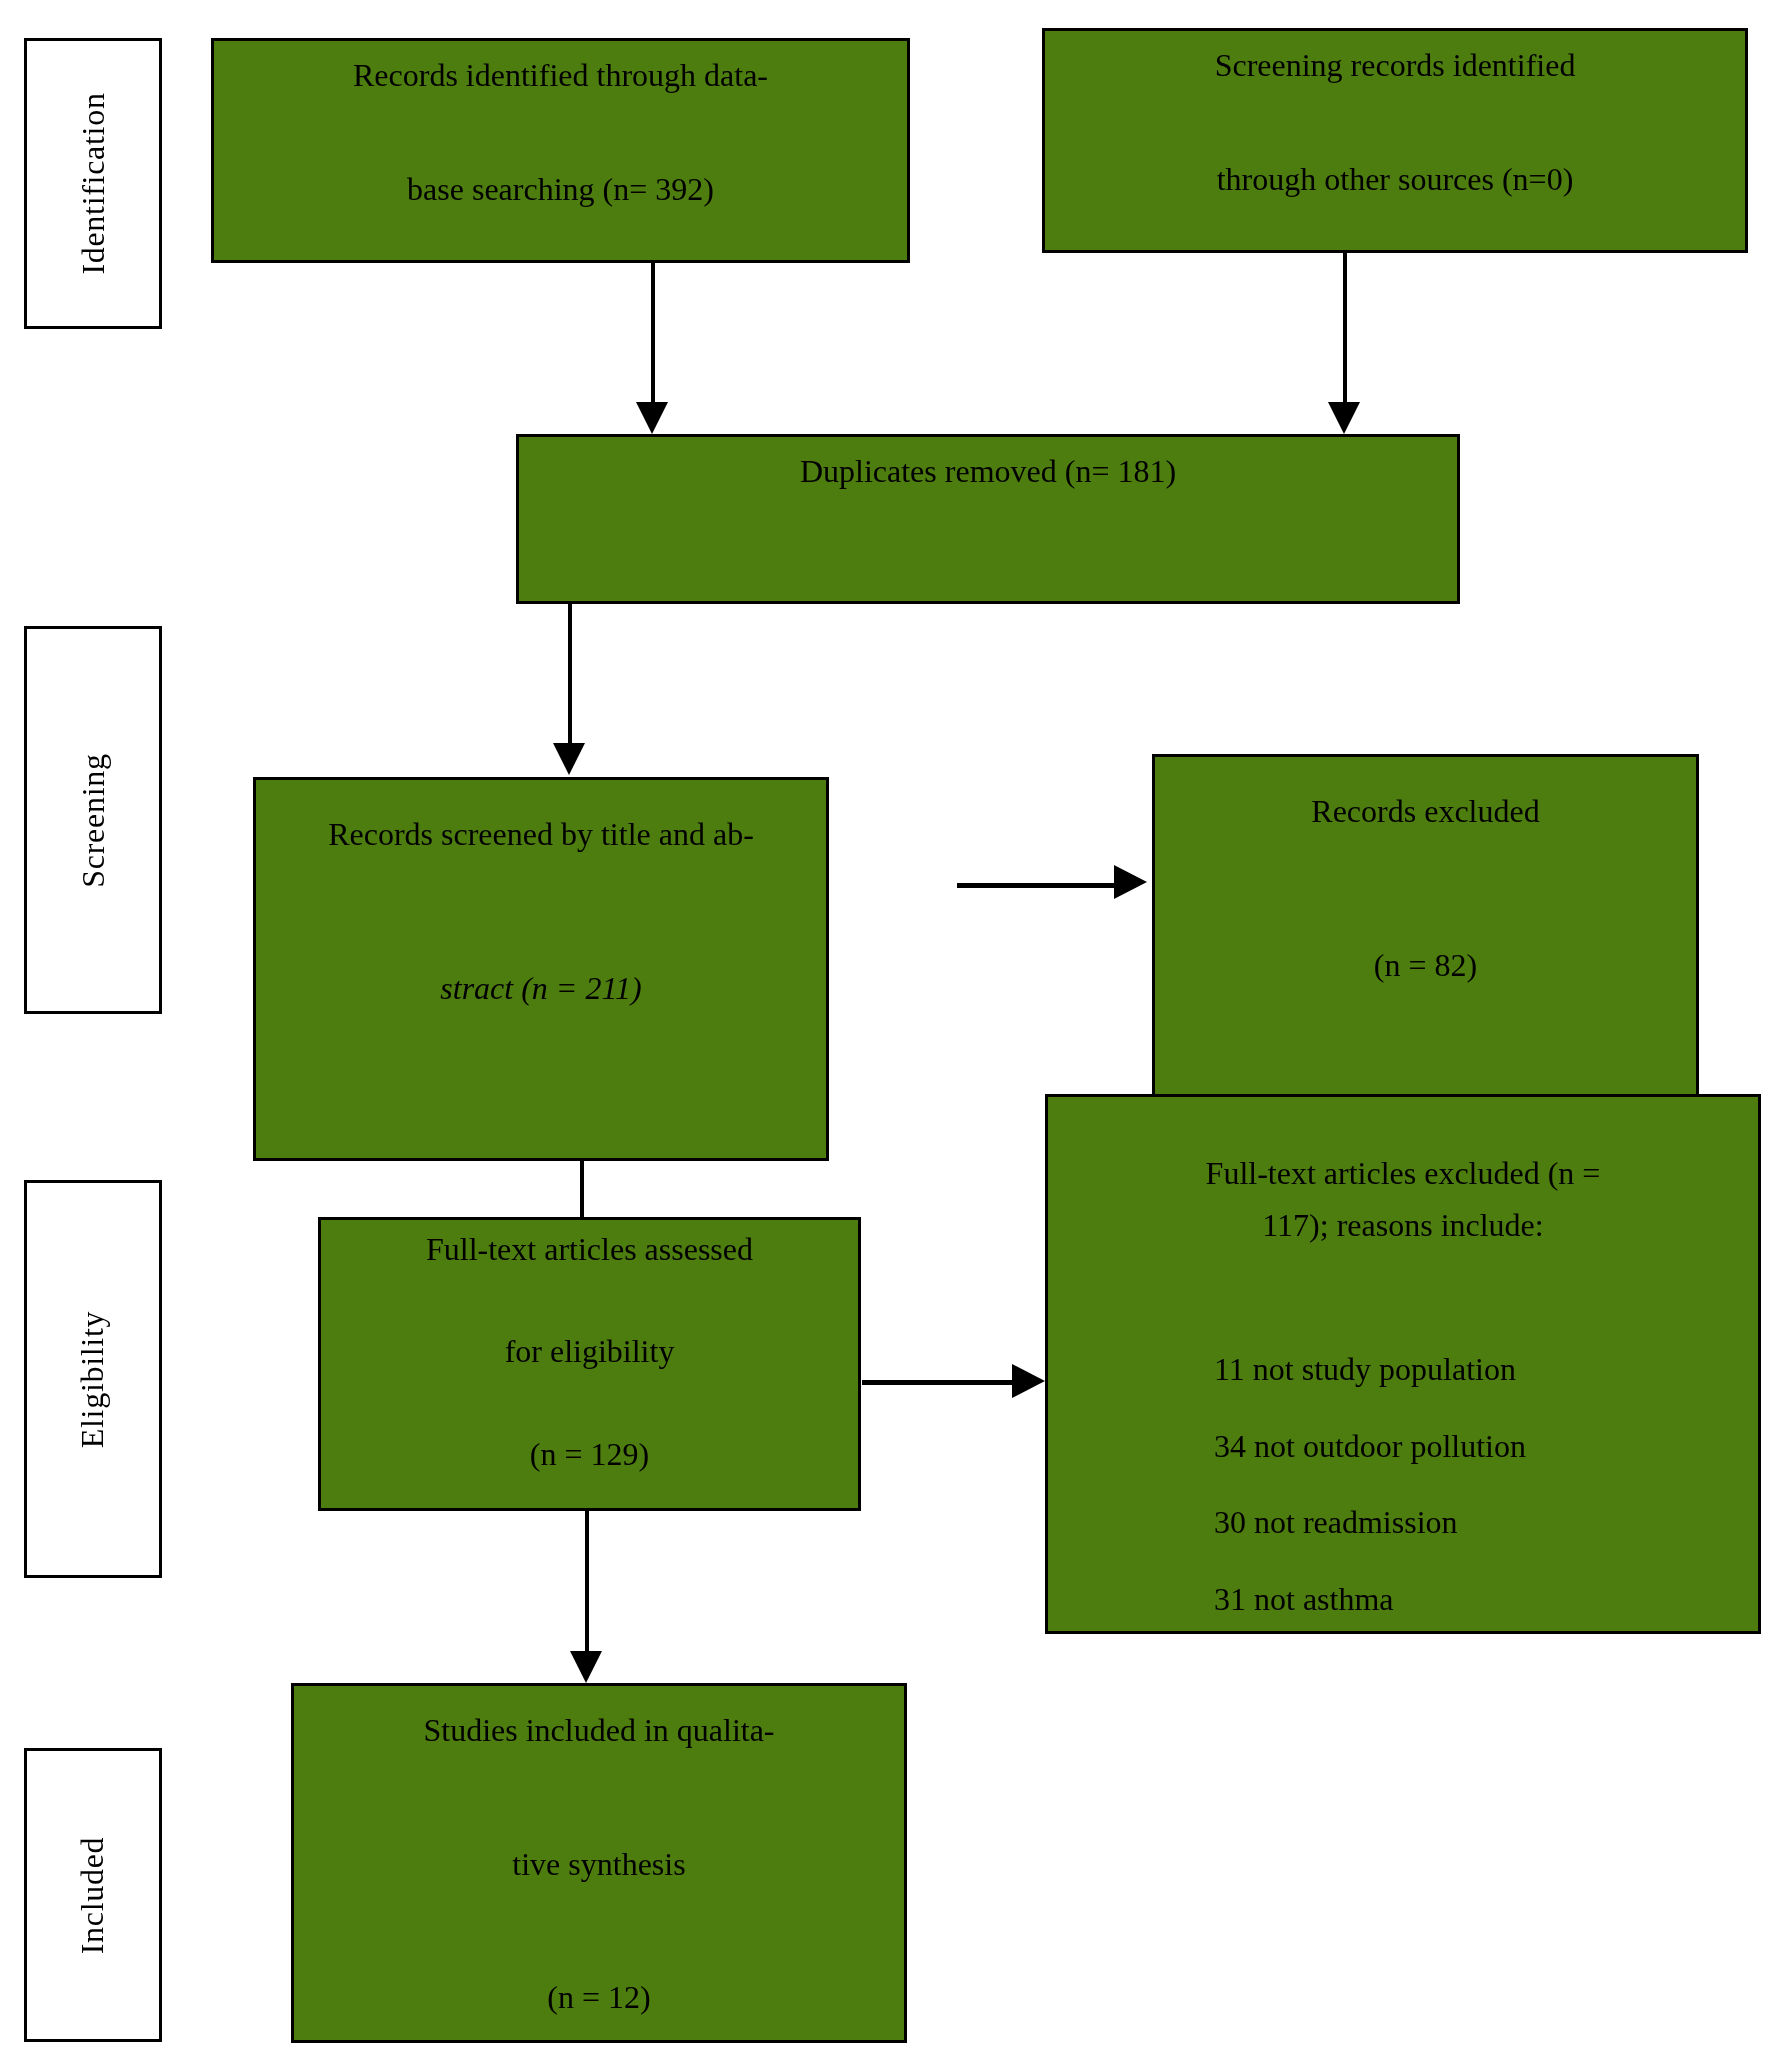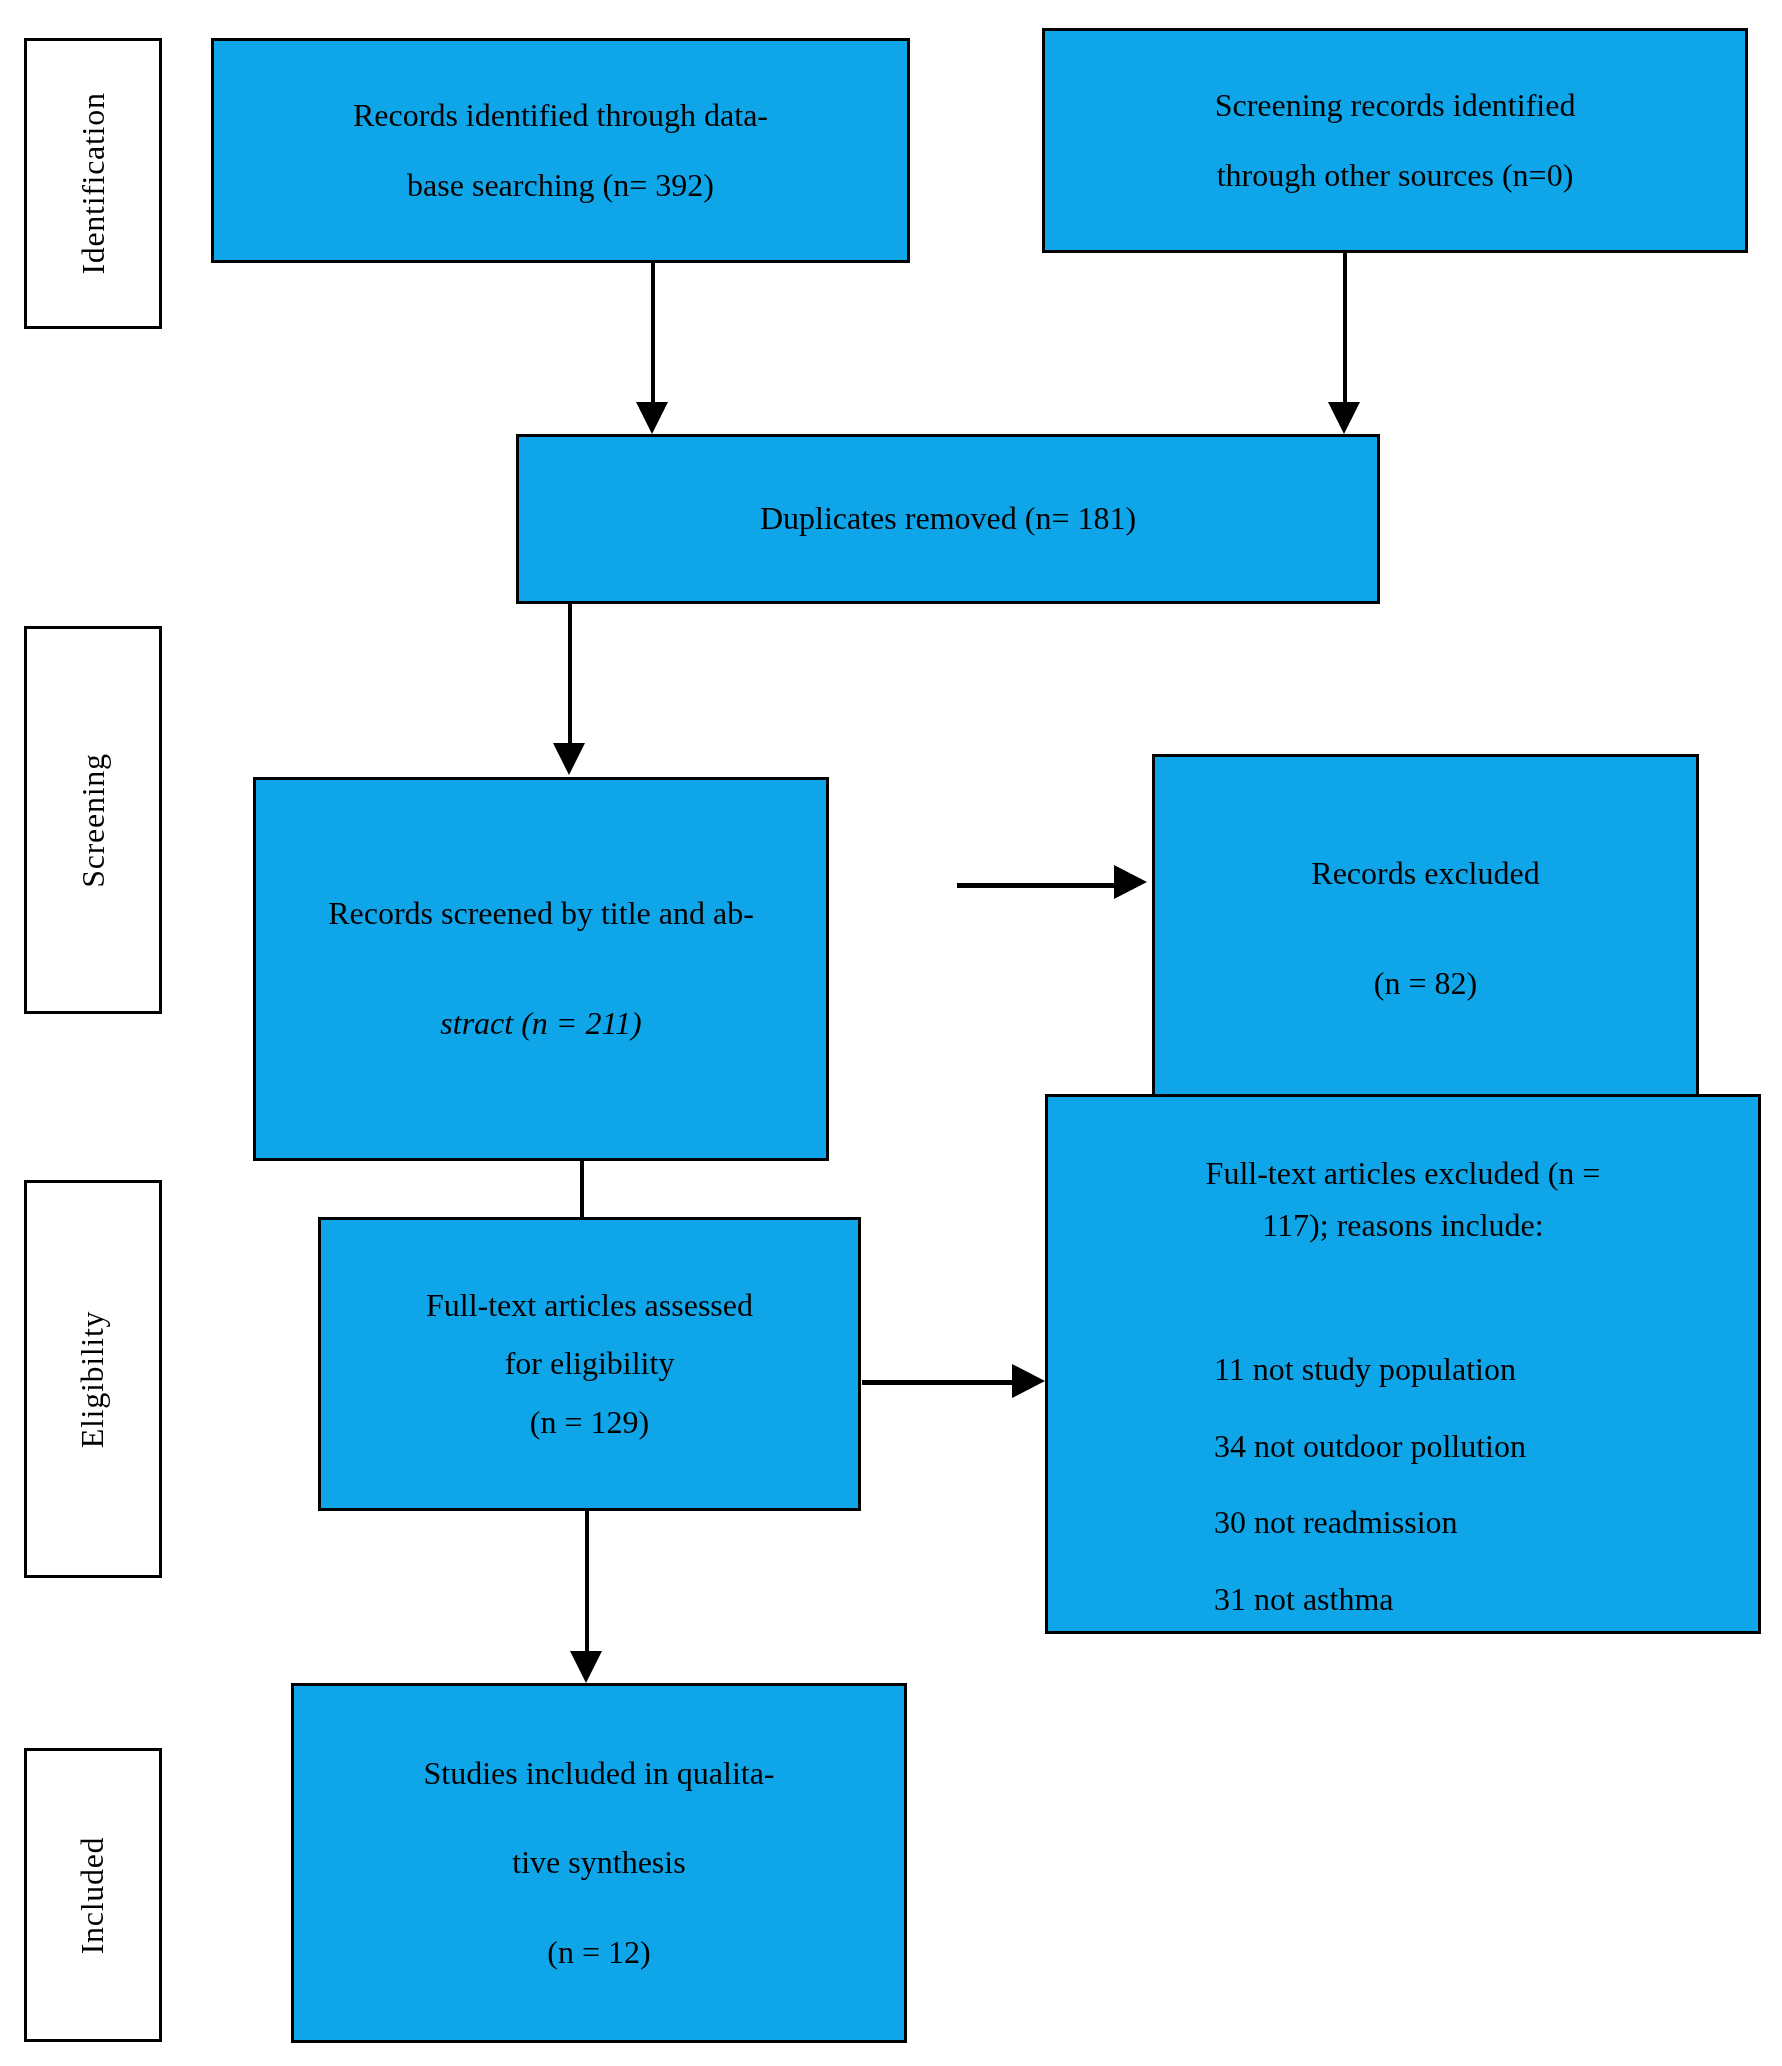--- a/index.html
+++ b/index.html
@@ -15,28 +15,28 @@
     font-family: "Liberation Serif", "DejaVu Serif", serif;
     color: #000000;
     overflow: hidden;
   }
 
   
   .node-box {
     position: absolute;
     box-sizing: border-box;
     border: 3.5px solid #000000;
-    background: #0ea5e9;
+    background: #4d7c0f;
     display: flex;
     flex-direction: column;
     align-items: center;
-    justify-content: center;
     text-align: center;
     font-size: 32px;
     line-height: 1.05;
+    gap: 44px;
   }
   .node-box .line {
     display: block;
     white-space: nowrap;
     margin: 18px 0;
   }
   .node-box.tight .line { margin: 12.5px 0; }
 
   
   .stage-label {
@@ -138,21 +138,21 @@
     <span class="line">Screening records identified</span>
     <span class="line">through other sources (n=0)</span>
   </div>
 
   <div class="v-line" style="left:651px; top:263px; height:149px;"></div>
   <div class="arrow-down" style="left:636px; top:402px;"></div>
 
   <div class="v-line" style="left:1343px; top:253px; height:159px;"></div>
   <div class="arrow-down" style="left:1328px; top:402px;"></div>
 
-  <div class="node-box" style="left:516px; top:434px; width:864px; height:170px;">
+  <div class="node-box" style="left:516px; top:434px; width:944px; height:170px;">
     <span class="line">Duplicates removed (n= 181)</span>
   </div>
 
   <div class="v-line" style="left:568px; top:604px; height:149px;"></div>
   <div class="arrow-down" style="left:553px; top:743px;"></div>
 
   <div class="node-box" style="left:253px; top:777px; width:576px; height:384px;">
     <span class="line" style="margin:38px 0;">Records screened by title and ab-</span>
     <span class="line" style="margin:38px 0;font-style:italic;">stract (n = 211)</span>
   </div>

